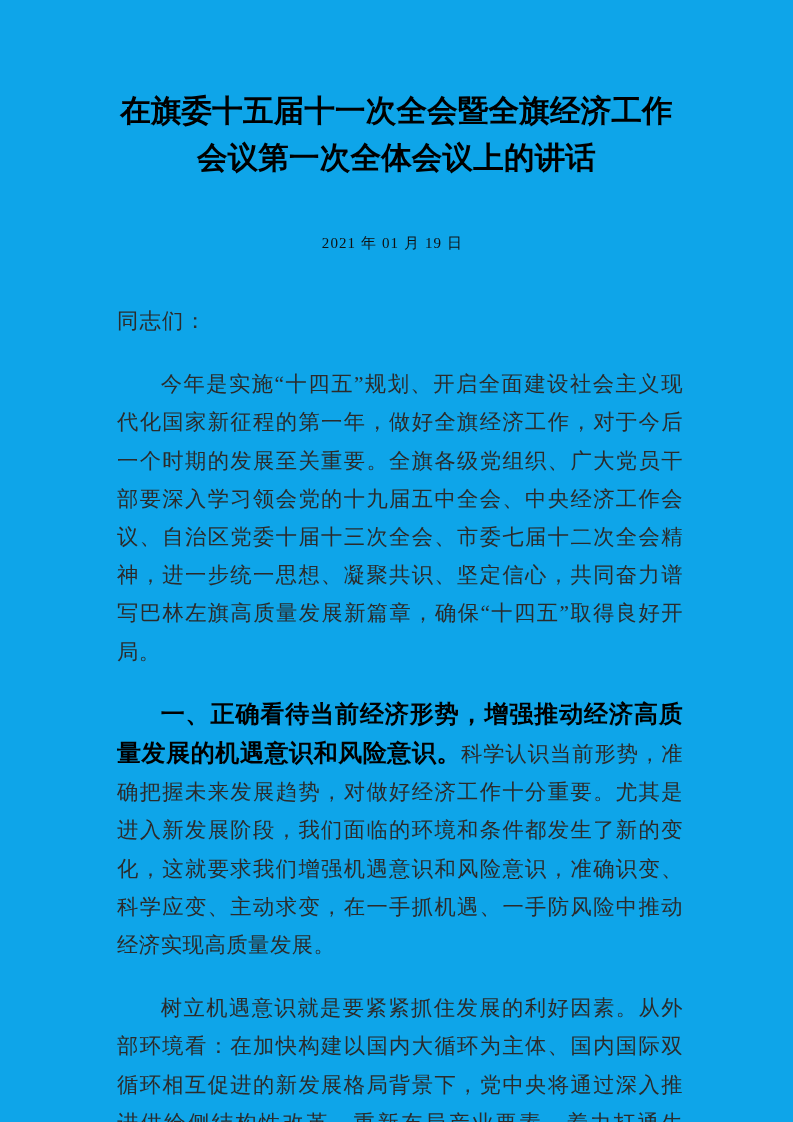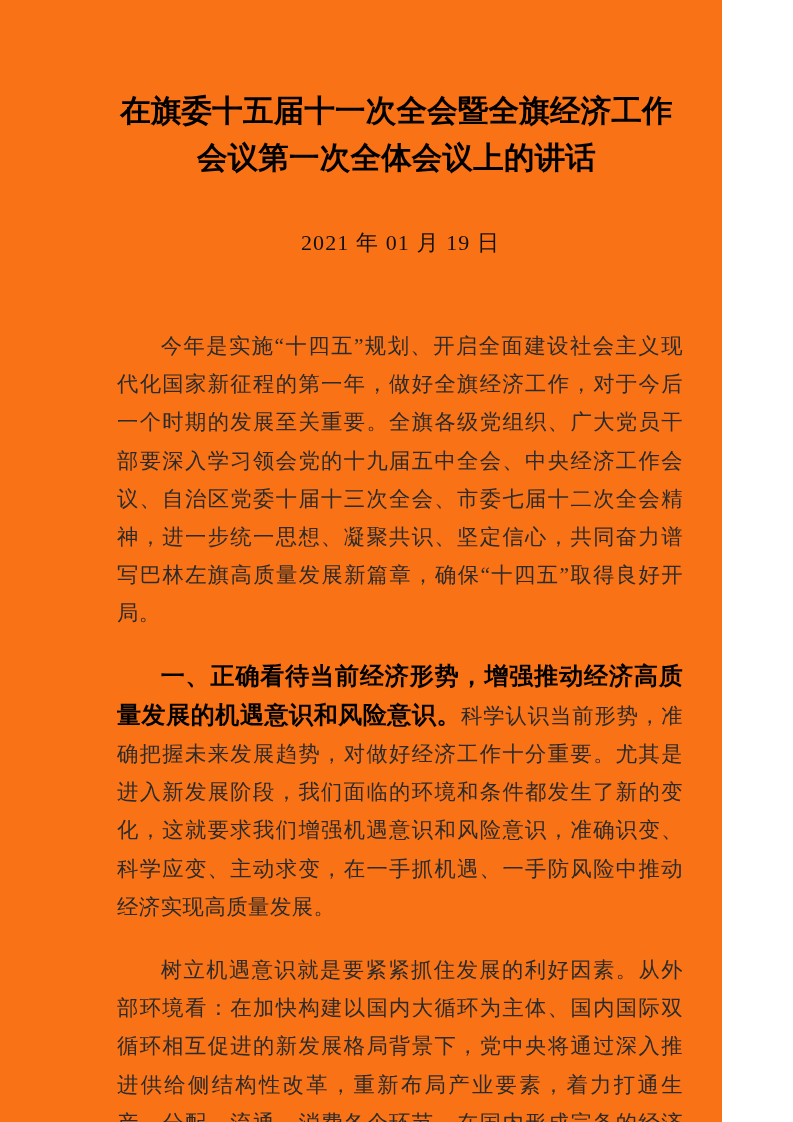--- a/index.html
+++ b/index.html
@@ -13,23 +13,23 @@
     position: relative;
     overflow: hidden;
     font-family: "Liberation Serif", "DejaVu Serif", serif;
     color: #000000;
     -webkit-font-smoothing: antialiased;
   }
 
   .page {
     position: absolute;
     top: 0; left: 0;
-    width: 722px;
+    width: 793px;
     height: 1122px;
-    background: #f97316;
+    background: #0ea5e9;
   }
 
   
   .doc-title {
     position: absolute;
     top: 88px;
     left: 100px;
     width: 593px;
     text-align: center;
     font-family: "Liberation Serif", "DejaVu Serif", serif;
@@ -49,25 +49,25 @@
     text-align: center;
     font-family: "Liberation Serif", "DejaVu Serif", serif;
     font-size: 21px;
     line-height: 30px;
     color: #111111;
   }
 
   .doc-date {
     position: absolute;
     top: 228px;
-    left: 104px;
+    left: 96px;
     width: 593px;
     text-align: center;
     font-family: "Liberation Serif", "DejaVu Serif", serif;
-    font-size: 22px;
+    font-size: 15px;
     line-height: 30px;
     letter-spacing: 1.1px;
     color: #111111;
   }
 
   
   .body-area {
     position: absolute;
     top: 302px;
     left: 117px;
@@ -110,20 +110,21 @@
 <div class="page">
 
   <div class="doc-title">在旗委十五届十一次全会暨全旗经济工作
 会议第一次全体会议上的讲话</div>
 
 
   <div class="doc-date">2021 年 01 月 19 日</div>
 
   <div class="body-area">
 
+    <p class="para salutation">同志们：</p>
 
     <p class="para indent">
       <span class="lead-bold"></span><span>今年是实施“十四五”规划、开启全面建设社会主义现代化国家新征程的第一年，做好全旗经济工作，对于今后一个时期的发展至关重要。全旗各级党组织、广大党员干部要深入学习领会党的十九届五中全会、中央经济工作会议、自治区党委十届十三次全会、市委七届十二次全会精神，进一步统一思想、凝聚共识、坚定信心，共同奋力谱写巴林左旗高质量发展新篇章，确保“十四五”取得良好开局。</span>
     </p>
 
     <p class="para indent">
       <span class="lead-bold">一、正确看待当前经济形势，增强推动经济高质量发展的机遇意识和风险意识。</span><span>科学认识当前形势，准确把握未来发展趋势，对做好经济工作十分重要。尤其是进入新发展阶段，我们面临的环境和条件都发生了新的变化，这就要求我们增强机遇意识和风险意识，准确识变、科学应变、主动求变，在一手抓机遇、一手防风险中推动经济实现高质量发展。</span>
     </p>
 
     <p class="para indent">

